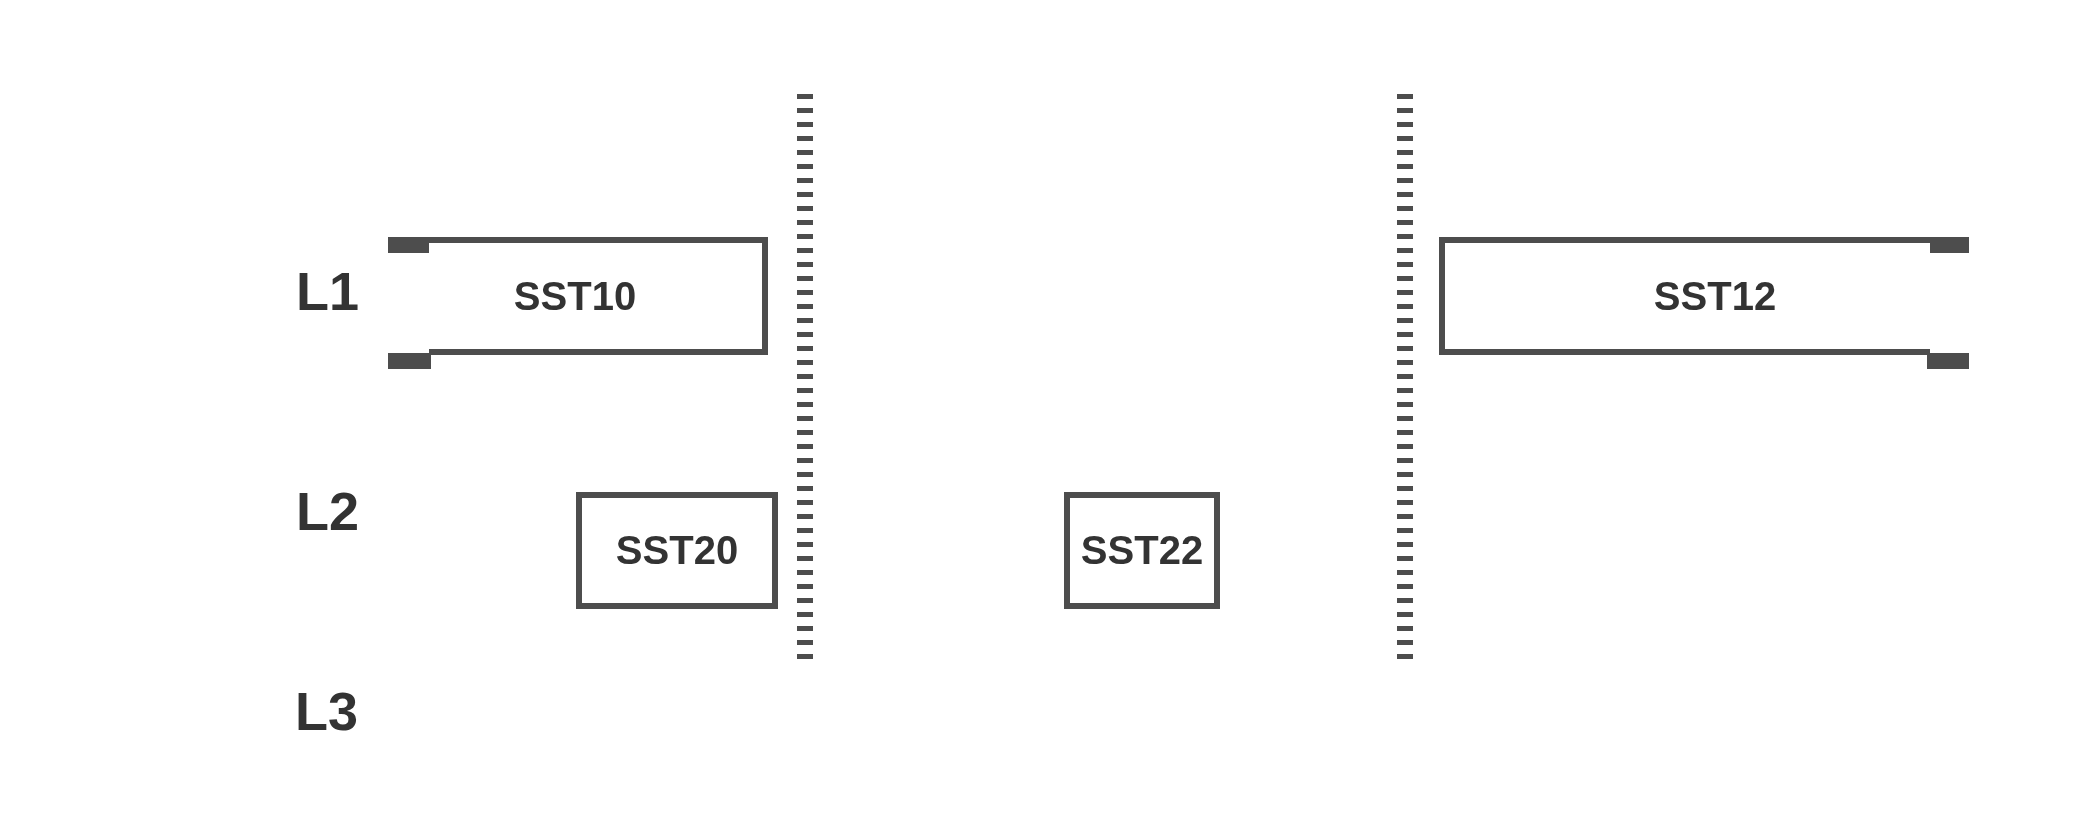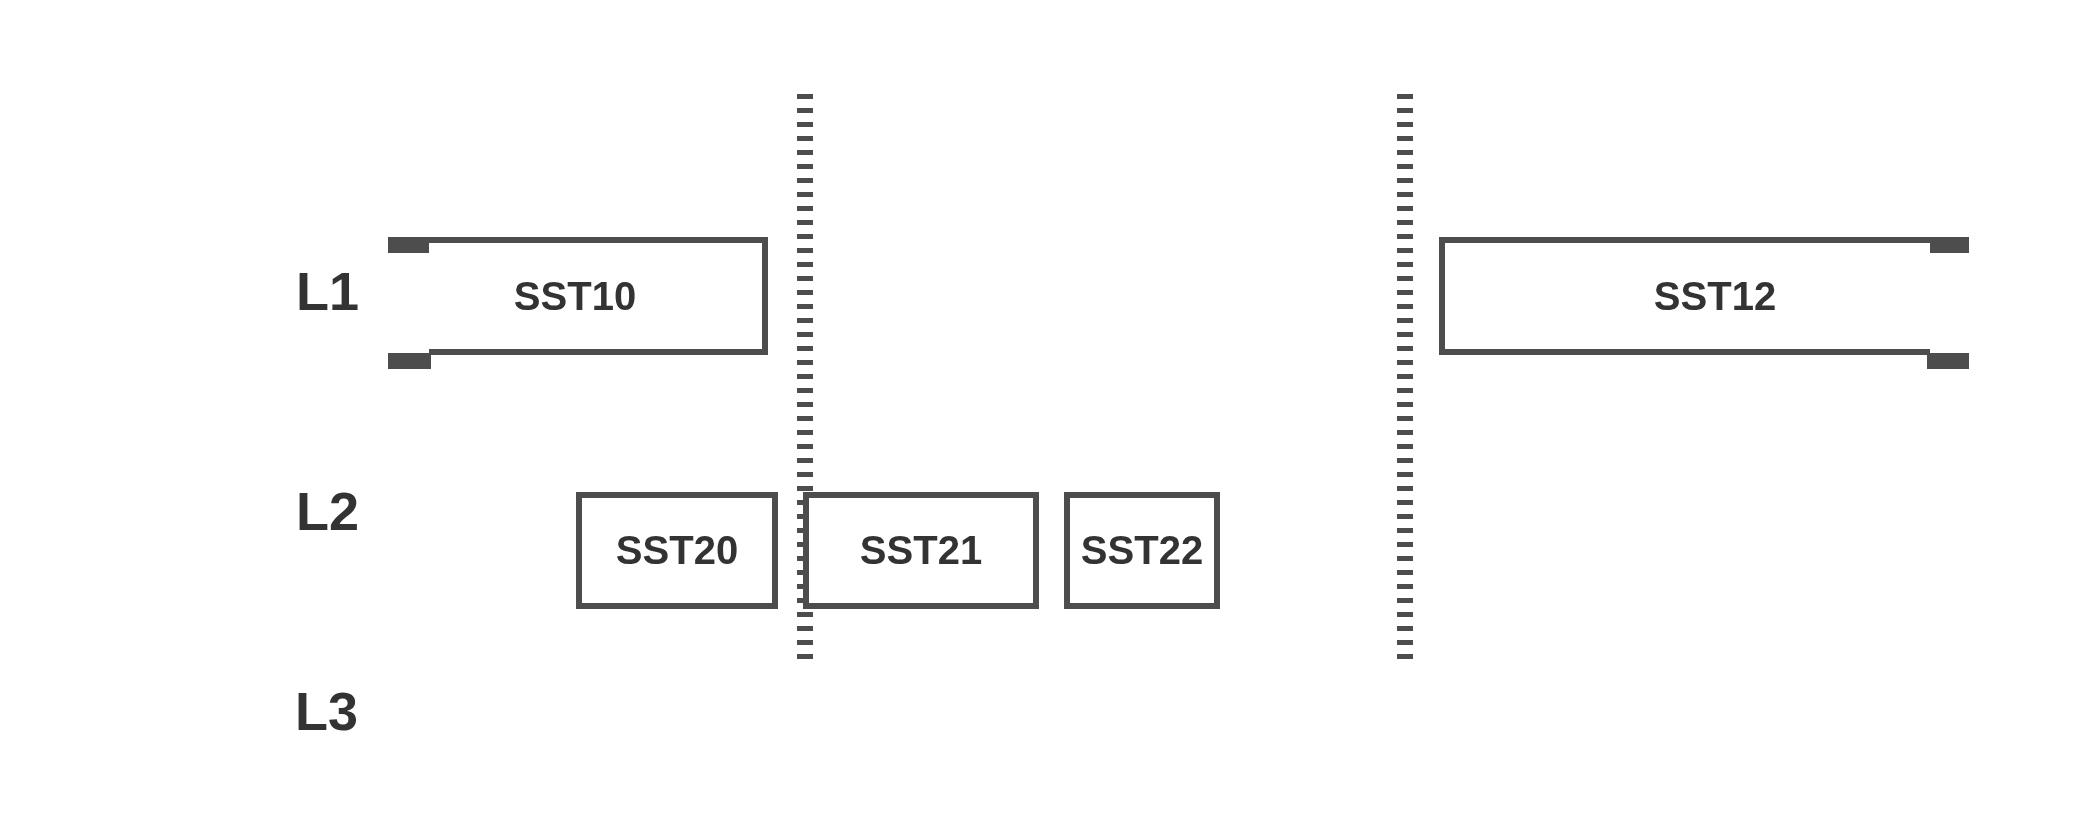--- a/index.html
+++ b/index.html
@@ -120,20 +120,17 @@
   <div class="slot l1-slot slot-sst10">
     <span class="lbl">SST10</span>
   </div>
   <div class="slot l1-slot slot-sst12">
     <span class="lbl">SST12</span>
   </div>
 
   <div class="slot l2-slot slot-sst20">
     <span class="lbl">SST20</span>
   </div>
-  <div class="slot l2-slot slot-sst21">
-    <span class="lbl">SST21</span>
-  </div>
   <div class="slot l2-slot slot-sst22">
     <span class="lbl">SST22</span>
   </div>
 
 </div>
 
 </body></html>

